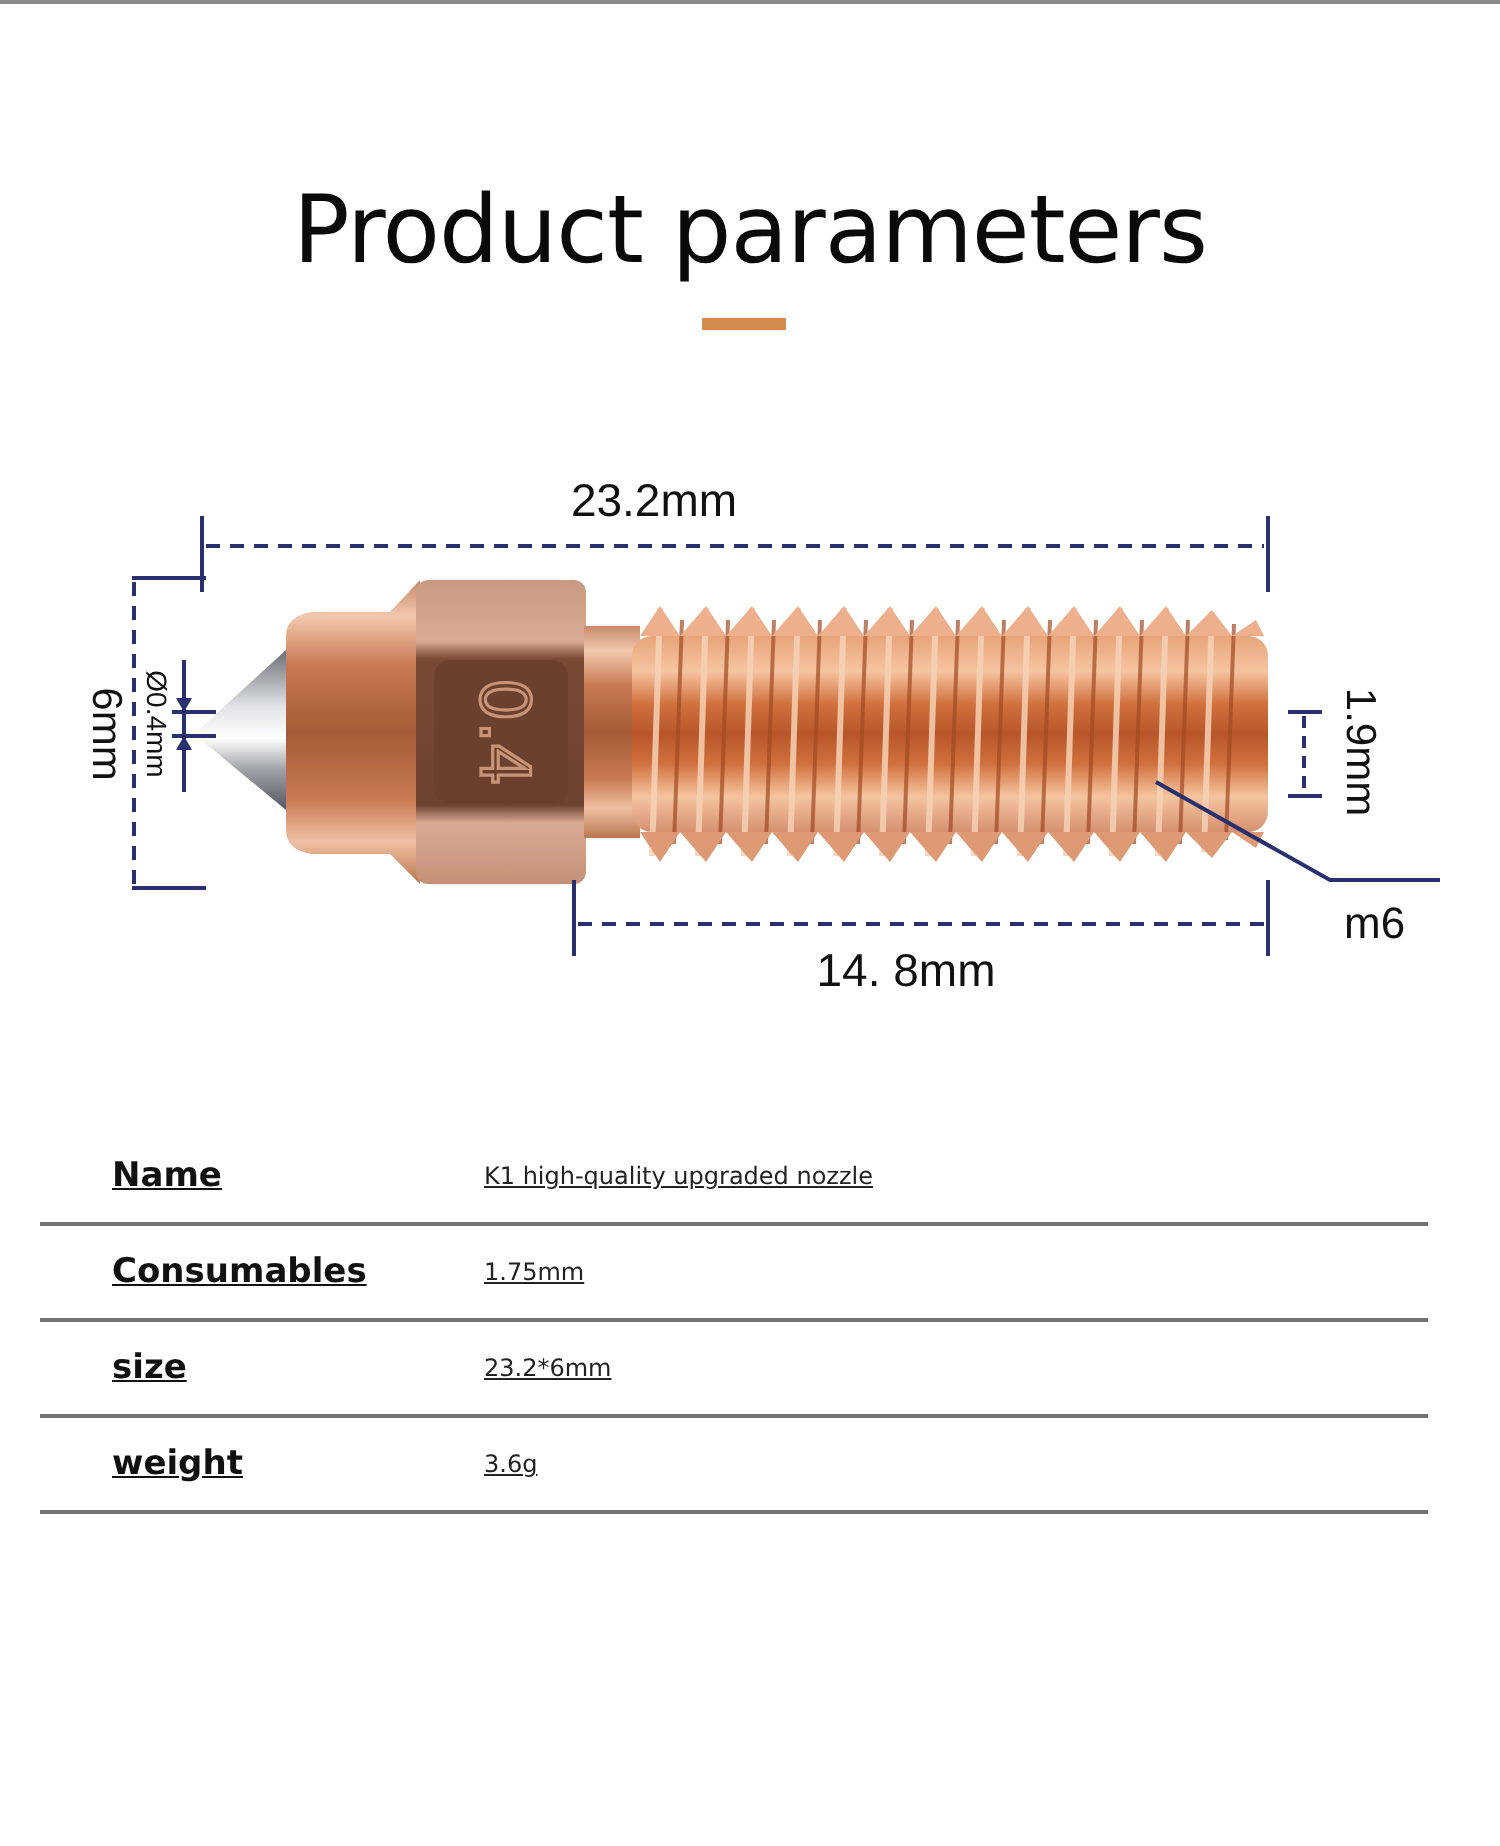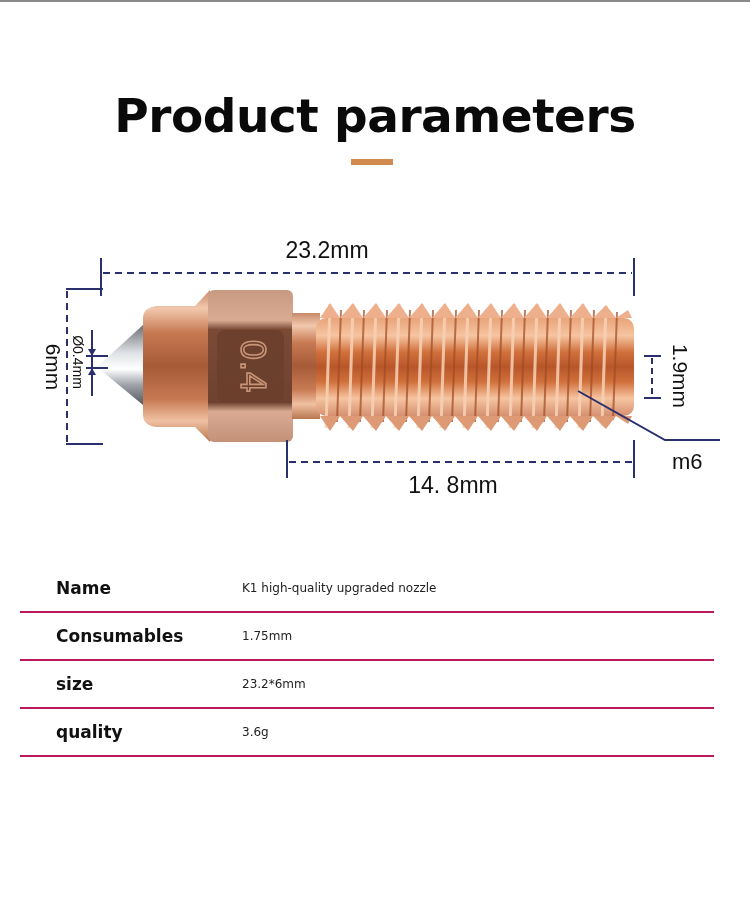--- a/index.html
+++ b/index.html
@@ -1,23 +1,23 @@
 <!DOCTYPE html>
 <html><head>
 <meta charset="utf-8">
 <style>
   html, body { margin: 0; padding: 0; background: #ffffff; }
   body { width: 750px; height: 923px; position: relative; overflow: hidden; font-family: "Liberation Sans", "DejaVu Sans", sans-serif; }
   .topline { position: absolute; left: 0; top: 0; width: 750px; height: 2px; background: #8a8a8a; }
-  .title { position: absolute; left: 0; top: 88px; width: 750px; text-align: center; font-family: "DejaVu Sans", sans-serif; font-weight: bold; font-size: 47px; letter-spacing: -0.5px; color: #0a0a0a; }
+  .title { position: absolute; left: 0; top: 88px; width: 750px; text-align: center; font-family: "DejaVu Sans", sans-serif; font-weight: normal; font-size: 47px; letter-spacing: -0.5px; color: #0a0a0a; }
   .accent { position: absolute; left: 351px; top: 159px; width: 42px; height: 6px; background: #d28a4f; }
   .diagram { position: absolute; left: 0; top: 220px; width: 750px; height: 290px; }
   .dimtext { font-family: "Liberation Sans Narrow", "Liberation Sans", sans-serif; fill: #111; }
   table.params { position: absolute; left: 20px; top: 565px; width: 694px; border-collapse: collapse; }
-  table.params td { padding: 0; height: 46px; vertical-align: middle; border-bottom: 2px solid #be185d; font-size: 18px; }
+  table.params td { padding: 0; height: 46px; vertical-align: middle; border-bottom: 2px solid #737373; font-size: 18px; text-decoration: underline; }
   table.params td.k { width: 186px; padding-left: 36px; font-family: "DejaVu Sans", sans-serif; font-weight: bold; font-size: 17px; color: #111; }
   table.params td.v { font-family: "DejaVu Sans", sans-serif; font-size: 12px; color: #222; font-weight: normal; }
 </style>
 </head>
 <body>
 
 <div class="topline"></div>
 
 <div class="title">Product parameters</div>
 <div class="accent"></div>
@@ -163,17 +163,17 @@
     </tr>
     <tr>
       <td class="k">Consumables</td>
       <td class="v">1.75mm</td>
     </tr>
     <tr>
       <td class="k">size</td>
       <td class="v">23.2*6mm</td>
     </tr>
     <tr>
-      <td class="k">quality</td>
+      <td class="k">weight</td>
       <td class="v">3.6g</td>
     </tr>
   </tbody>
 </table>
 
 </body></html>

